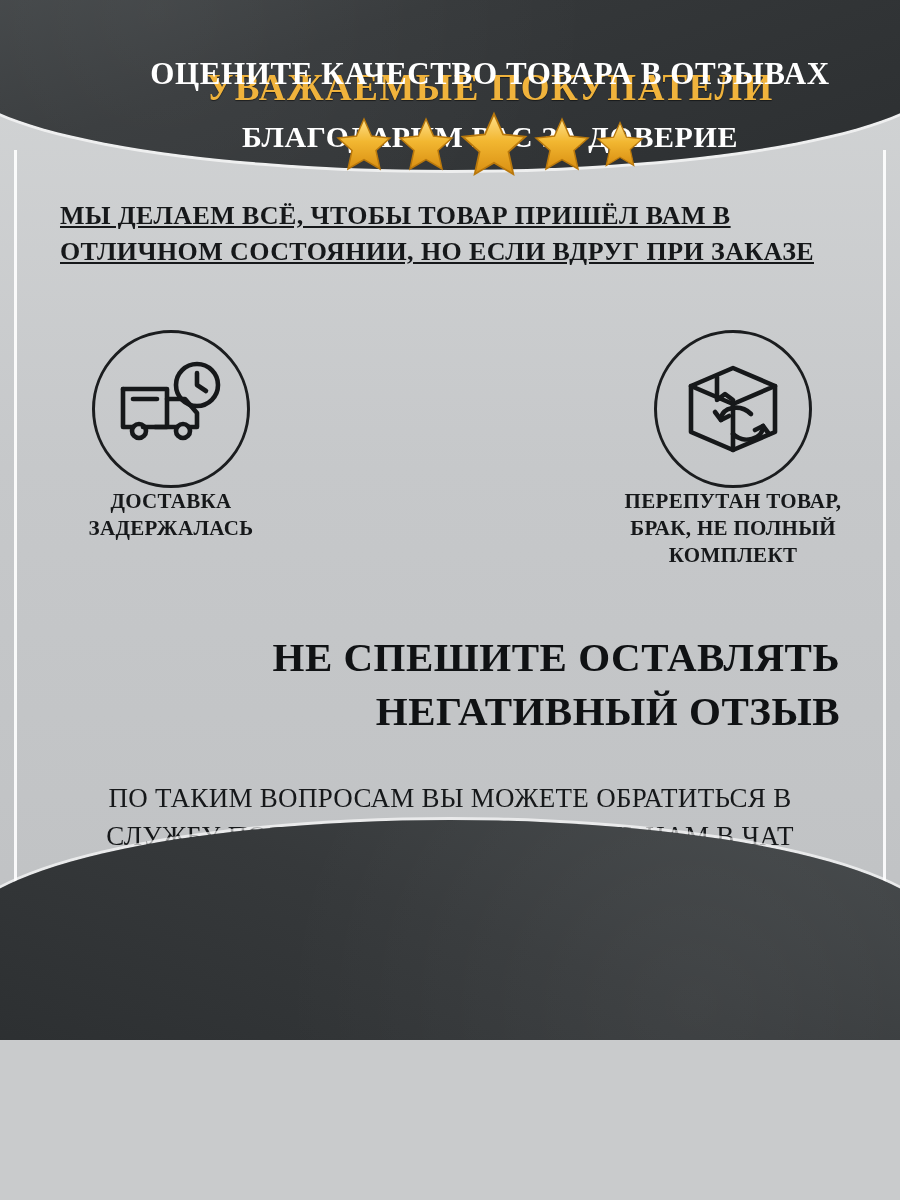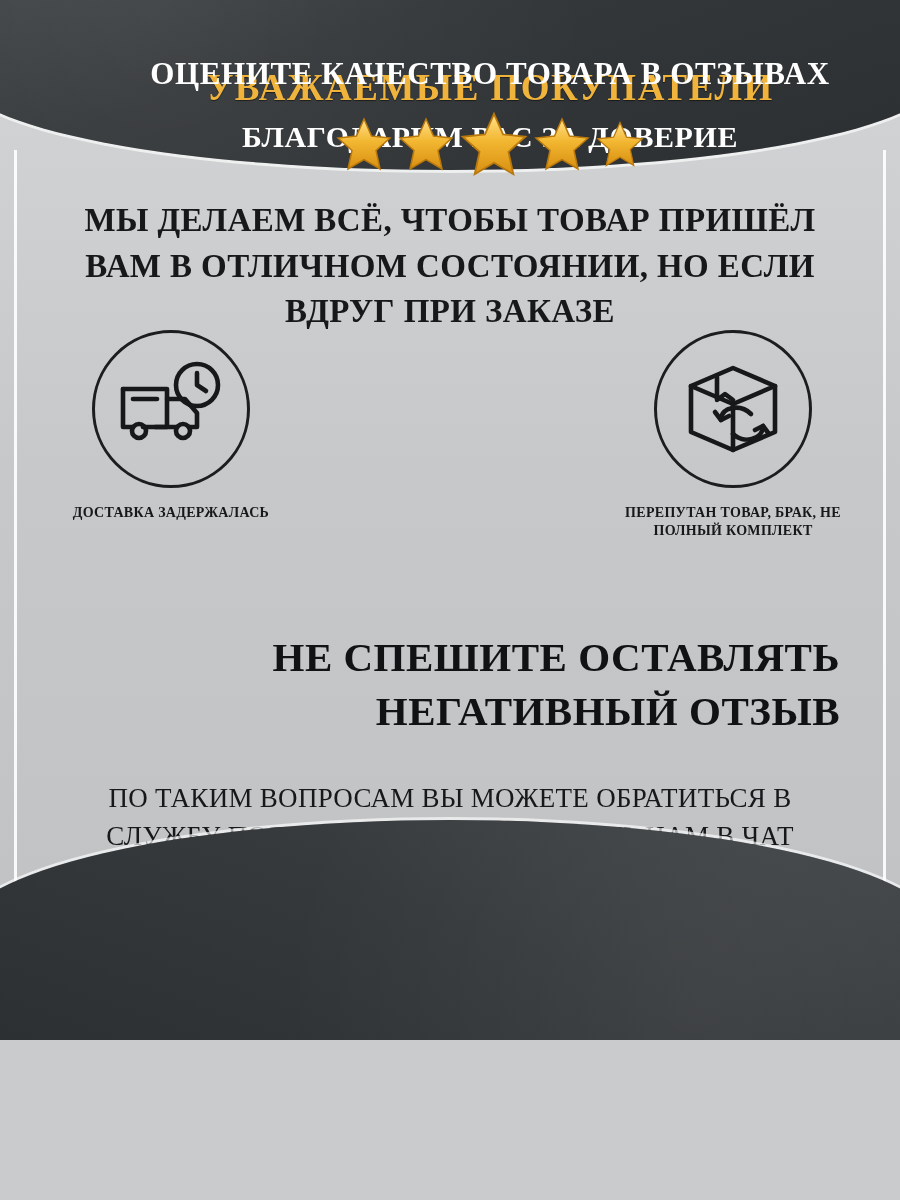--- a/index.html
+++ b/index.html
@@ -74,27 +74,27 @@
   }
   .edge-line.left { left: 14px; }
   .edge-line.right { right: 14px; }
 
   
   .intro {
     position: absolute;
     top: 198px;
     left: 60px;
     width: 780px;
-    text-align: center;
-    font-size: 33px;
+    font-size: 26px;
     font-weight: bold;
     line-height: 1.38;
     letter-spacing: 0.4px;
     color: #16181a;
     text-transform: uppercase;
+    text-decoration: underline;
   }
 
   
   .icons-row {
     position: absolute;
     top: 330px;
     left: 46px;
     width: 812px;
     display: flex;
     justify-content: space-between;
@@ -110,23 +110,22 @@
     width: 152px;
     height: 152px;
     border-radius: 50%;
     border: 3px solid #1b1d1f;
     display: flex;
     align-items: center;
     justify-content: center;
     background: transparent;
   }
   .icon-caption {
-    margin-top: 16px;
-    text-align: center;
-    font-size: 14px;
+    text-align: center;
+    font-size: 21px;
     font-weight: bold;
     line-height: 1.28;
     letter-spacing: 0.3px;
     color: #16181a;
     text-transform: uppercase;
   }
 
   
   .headline {
     position: absolute;

